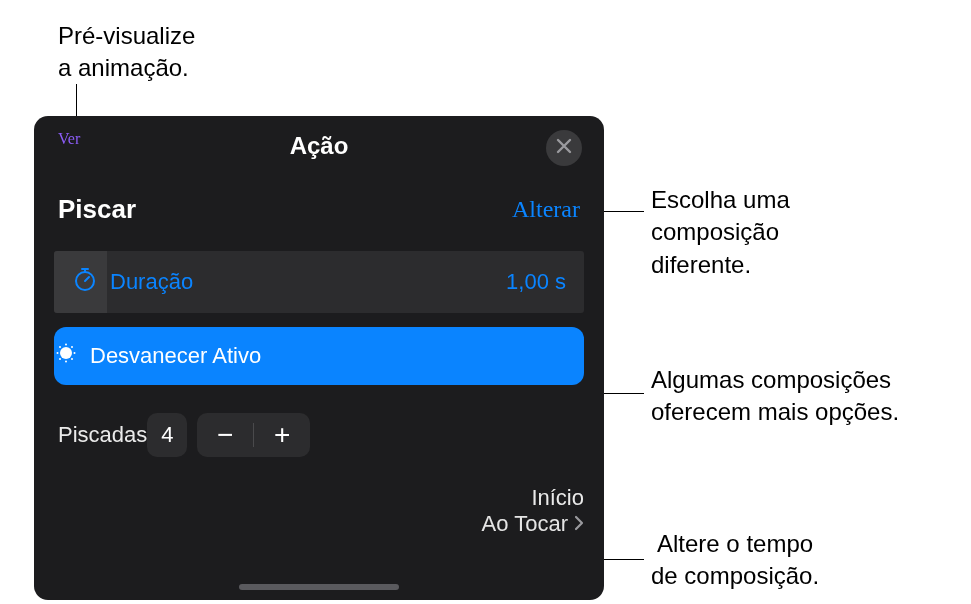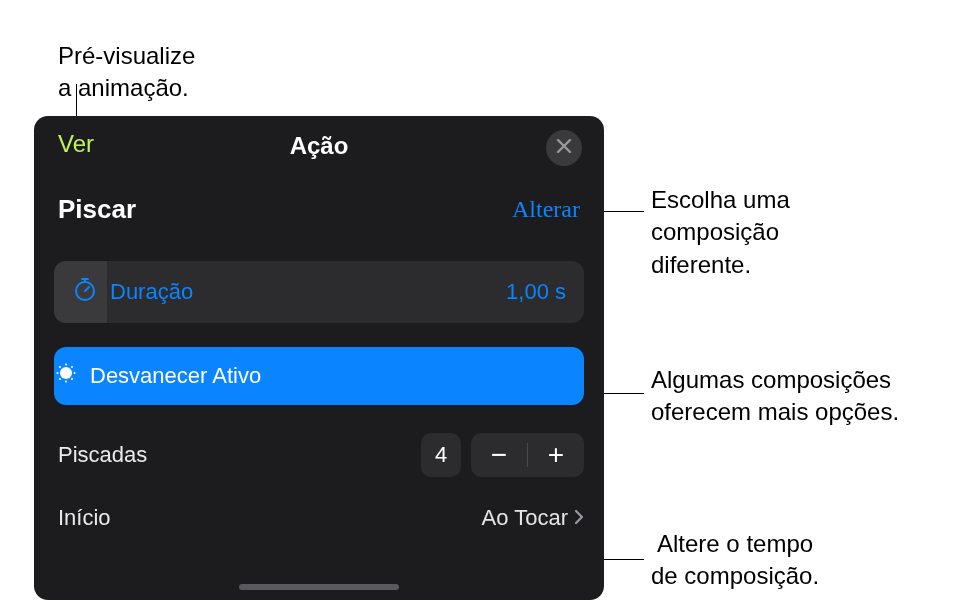--- a/index.html
+++ b/index.html
@@ -39,92 +39,93 @@
       overflow: hidden;
     }
     .panel-header {
       position: relative;
       height: 60px;
       display: flex; align-items: center; justify-content: center;
     }
     .panel-title { font-size: 24px; font-weight: 600; }
     .panel-ver {
       position: absolute; left: 24px; top: 14px;
-      color: #bef264; font-size: 24px;
+      color: #8b5cf6; font-size: 16px; font-family: Liberation Serif, serif;
     }
     .panel-close {
       position: absolute; right: 22px; top: 14px;
       width: 36px; height: 36px; border-radius: 18px;
       background: #3a3a3c; display: flex; align-items: center; justify-content: center;
     }
     .panel-close svg { width: 16px; height: 16px; }
     .section-row {
       display: flex; justify-content: space-between; align-items: center;
       padding: 18px 24px 12px;
     }
     .section-label { font-size: 26px; font-weight: 600; color: #fff; }
     .section-link { font-size: 24px; color: #0a84ff; font-family: Liberation Serif, serif; }
     .control {
-      margin: 24px 20px; border-radius: 12px; overflow: hidden;
+      margin: 14px 20px; border-radius: 3px; overflow: hidden;
     }
     .duration-row {
       background: #2c2c2e; height: 62px; position: relative;
       display: flex; align-items: center; padding: 0 18px;
     }
     .duration-fill {
       position: absolute; left: 0; top: 0; bottom: 0; width: 10%;
       background: #3a3a3c;
     }
     .duration-left { position: relative; display: flex; align-items: center; gap: 12px; color: #0a84ff; font-size: 22px; }
     .duration-value { position: relative; margin-left: auto; color: #0a84ff; font-size: 22px; }
     .stopwatch svg { width: 26px; height: 26px; }
     .fade-row {
       margin: 14px 20px; height: 58px; border-radius: 12px;
       background: #0a84ff; color: #fff;
       display: flex; align-items: center; gap: 12px;
       font-size: 22px; font-weight: 500;
     }
     .blur-icon svg { width: 24px; height: 24px; }
     .stepper-row {
-      display: flex; align-items: center; justify-content: space-between;
+      display: flex; align-items: center; 
       padding: 14px 20px 10px 24px;
     }
     .stepper-label { font-size: 22px; color: #eaeaea; }
     .stepper-right { display: flex; align-items: center; gap: 10px; }
     .stepper-count {
       background: #2c2c2e; color: #fff; font-size: 22px;
       width: 40px; height: 44px; border-radius: 10px;
       display: flex; align-items: center; justify-content: center;
     }
     .stepper-buttons {
       background: #2c2c2e; border-radius: 10px; height: 44px;
       display: flex; align-items: center; overflow: hidden;
     }
     .step-btn {
       width: 56px; height: 44px; display: flex; align-items: center; justify-content: center;
       color: #fff; font-size: 28px; font-weight: 300;
     }
     .step-div { width: 1px; height: 24px; background: #4a4a4c; }
     .start-row {
-      display: flex; align-items: flex-start; justify-content: space-between;
+      display: flex; align-items: flex-end; justify-content: space-between;
       padding: 18px 20px 12px 24px;
+      flex-direction: column;
     }
     .start-label { font-size: 22px; color: #eaeaea; }
     .start-value { display: flex; align-items: center; gap: 6px; color: #e5e5e5; font-size: 22px; }
     .chevron svg { width: 10px; height: 16px; }
     .home-ind {
       position: absolute; left: 50%; transform: translateX(-50%);
       bottom: 10px; width: 160px; height: 6px; border-radius: 3px;
       background: #5a5a5e;
     }
   </style>
 </head>
 <body>
 
-<div class="callout top" style="white-space: pre-line; margin-top: 20px;">Pré-visualize
+<div class="callout top" style="white-space: pre-line;">Pré-visualize
 a animação.</div>
 <div class="lead top-v"></div>
 
 <div class="callout c1" style="white-space: pre-line;">Escolha uma
 composição
 diferente.</div>
 <div class="lead l1"></div>
 
 <div class="callout c2" style="white-space: pre-line;">Algumas composições
 oferecem mais opções.</div>

